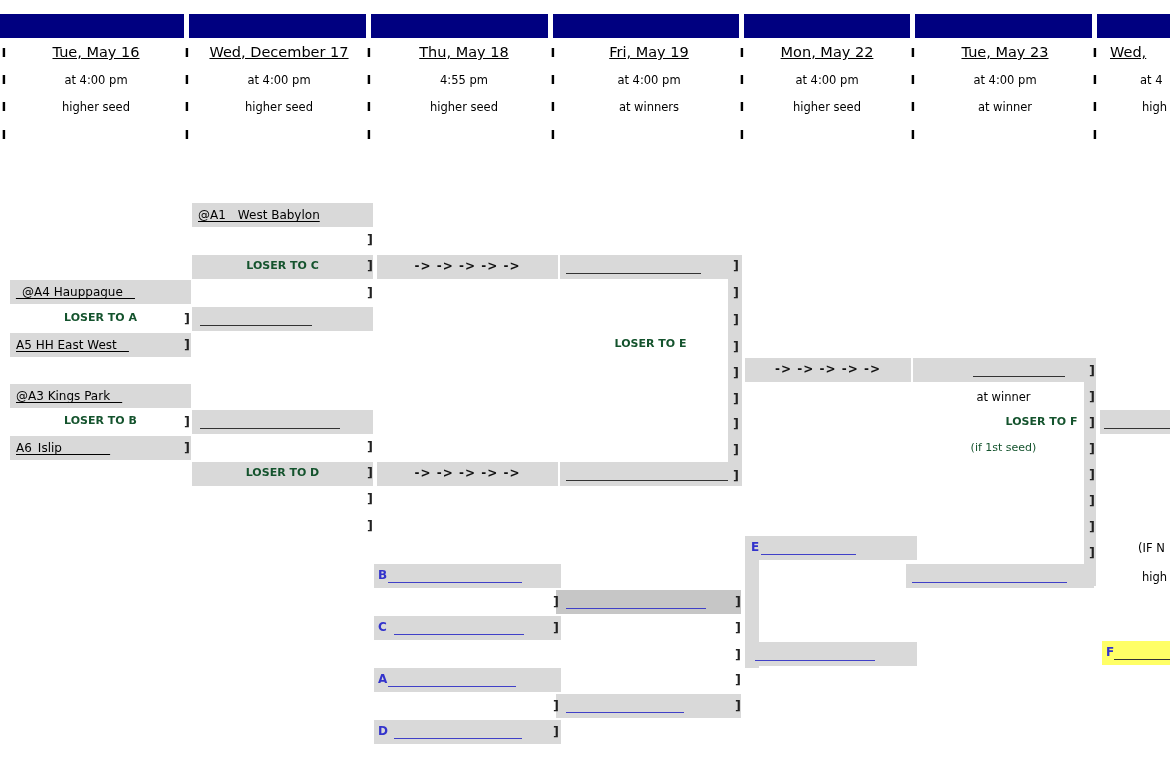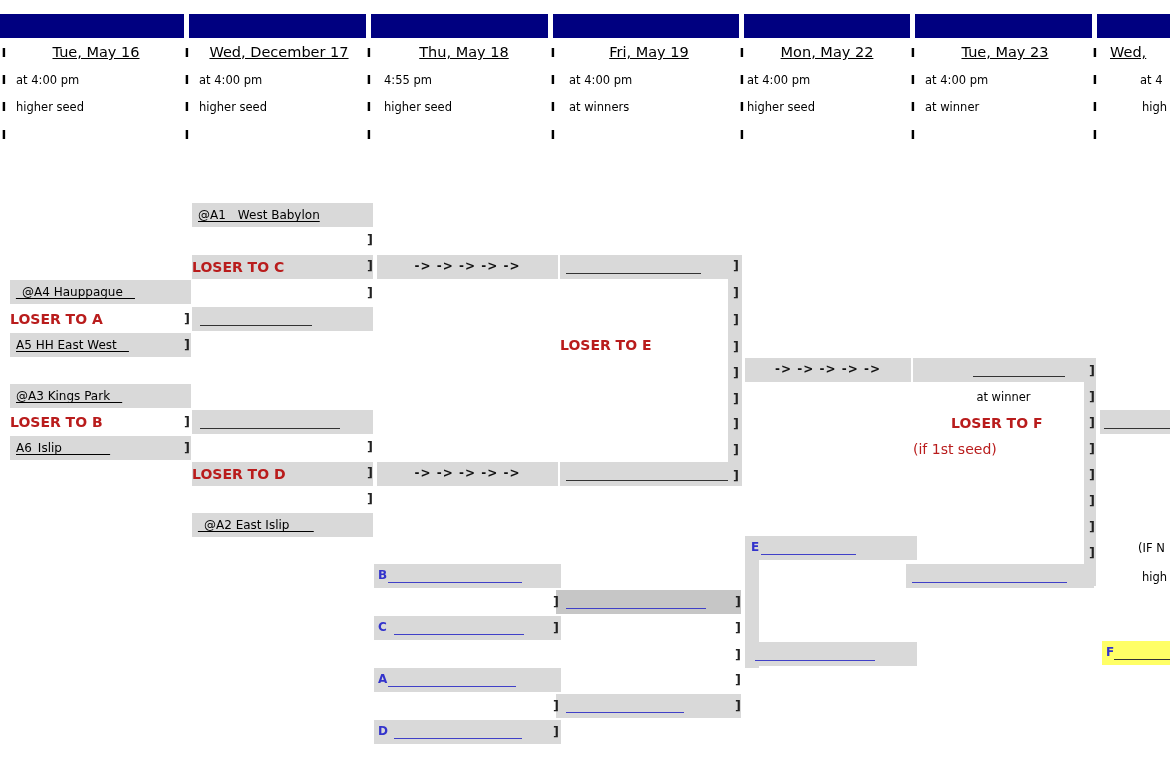--- a/index.html
+++ b/index.html
@@ -41,21 +41,21 @@
     font-weight: normal;
     color: #000000;
     text-decoration: underline;
     text-align: center;
     white-space: nowrap;
   }
   .hdr-time, .hdr-site {
     position: absolute;
     font-size: 11.5px;
     color: #000000;
-    text-align: left;
+    text-align: center;
     white-space: nowrap;
   }
 
   
   .cell {
     position: absolute;
     background: #d9d9d9;
     box-sizing: border-box;
   }
   .cell.darker { background: #c6c6c6; }
@@ -76,25 +76,25 @@
   .blank-line {
     position: absolute;
     bottom: 5px;
     height: 0;
     border-bottom: 1.6px solid #333333;
   }
   .blank-line.blue { border-bottom: 1.8px solid #4040c8; }
 
   .loser-label {
     position: absolute;
-    font-size: 14px;
+    font-size: 11px;
     font-weight: bold;
-    color: #b91c1c;
-    white-space: nowrap;
-    text-align: left;
+    color: #14532d;
+    white-space: nowrap;
+    text-align: center;
   }
   .note-label {
     position: absolute;
     font-size: 11.5px;
     color: #000000;
     white-space: nowrap;
     text-align: center;
   }
   .arrows {
     position: absolute;
@@ -240,23 +240,20 @@
   <div class="bkt" style="left:184px; top:441px;">]</div>
 
   <div class="cell" style="left:192px; top:462px; width:181px; height:24px;"></div>
   <div class="loser-label" style="left:192px; top:466px; width:181px;">LOSER TO D</div>
 
   <div class="bkt" style="left:367px; top:466px;">]</div>
   <div class="bkt" style="left:367px; top:440px;">]</div>
   <div class="bkt" style="left:367px; top:492px;">]</div>
   <div class="bkt" style="left:367px; top:519px;">]</div>
 
-  <div class="cell" style="left:192px; top:513px; width:181px; height:24px;">
-    <span class="slot-text">_@A2  East Islip____</span>
-  </div>
 
   <div class="cell" style="left:377px; top:255px; width:181px; height:24px;"></div>
   <div class="arrows" style="left:377px; top:259px; width:181px;">-&gt; -&gt; -&gt; -&gt; -&gt;</div>
 
   <div class="cell" style="left:560px; top:255px; width:181px; height:24px;">
     <div class="blank-line" style="left:6px; width:135px;"></div>
   </div>
 
   <div class="cell" style="left:377px; top:462px; width:181px; height:24px;"></div>
   <div class="arrows" style="left:377px; top:466px; width:181px;">-&gt; -&gt; -&gt; -&gt; -&gt;</div>

